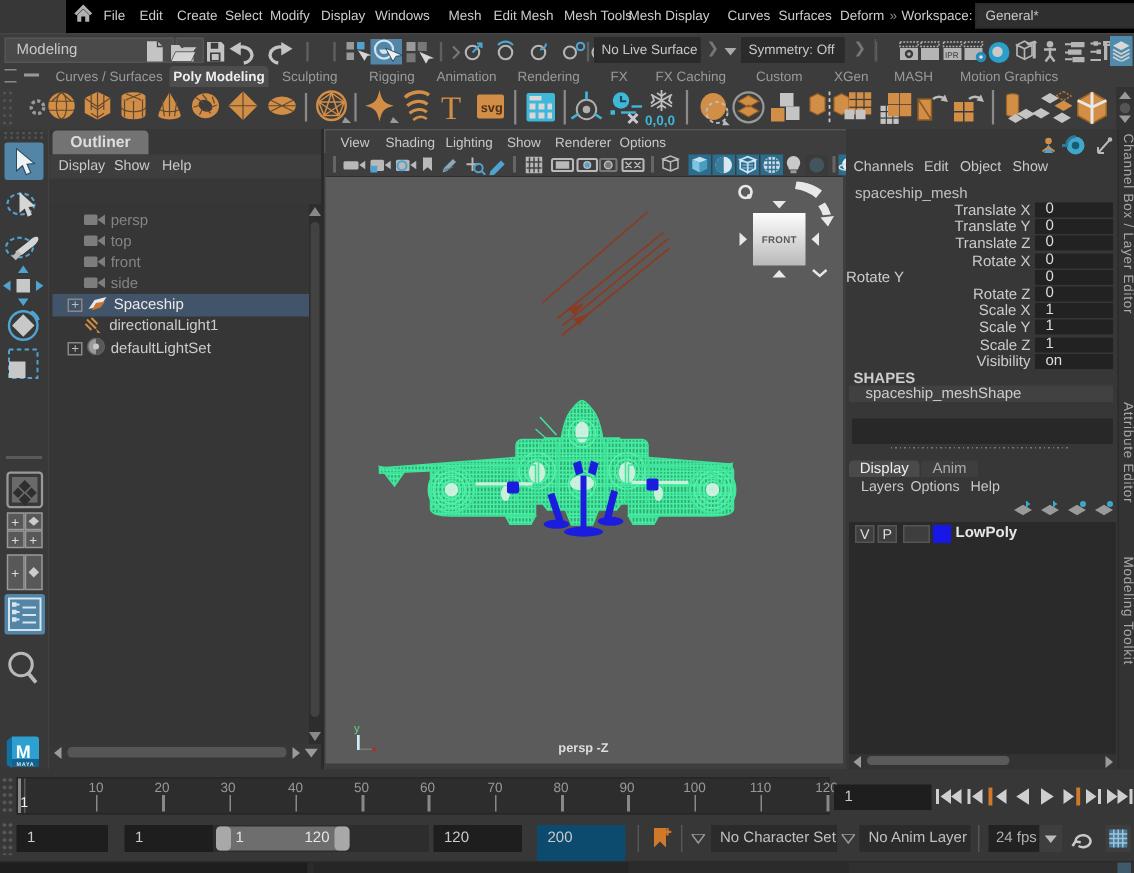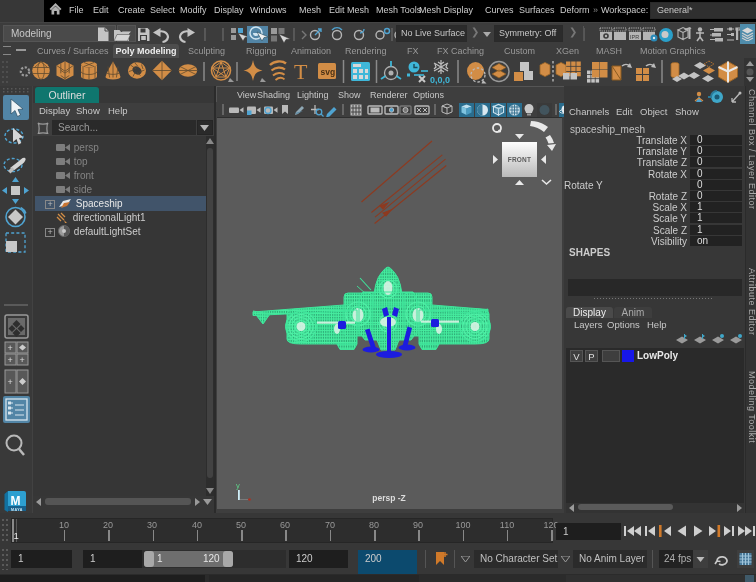--- a/index.html
+++ b/index.html
@@ -484,35 +484,25 @@
 
   <path d="M8 1 h16 a2 2 0 0 1 2 2 v16 a2 2 0 0 1 -2 2 h-16 Z" fill="#2d9fd0"></path>
   <path d="M8 1 l-3.5 3 v16 l3.5 2 Z" fill="#1271a0"></path>
   <path d="M8 16 h18 v5 l-18 0 Z" fill="#16608c"></path>
   <text x="10.5" y="15" font-size="12" fill="#fff" font-weight="bold" font-family="Liberation Sans">M</text>
   <text x="11" y="20.5" font-size="3.6" fill="#cfe8f4" font-weight="bold" font-family="Liberation Sans" letter-spacing="0.5">MAYA</text>
  </g>
 </svg>
 </div>
 <div class="abs" id="outliner">
- <div class="abs" style="left:2px;top:1px;width:64px;height:16px;background:#0f766e;border-radius:3px 3px 0 0;color:#ddd;font-weight:normal;font-size:10.5px;text-align:center;line-height:16px;">Outliner</div>
+ <div class="abs" style="left:2px;top:1px;width:64px;height:16px;background:#737373;border-radius:3px 3px 0 0;color:#ddd;font-weight:bold;font-size:10.5px;text-align:center;line-height:16px;">Outliner</div>
  <div class="abs" style="left:0;top:17px;width:181px;height:16px;background:#3e3e3e;font-size:10px;">
    <span class="abs" style="left:6px;top:2px;font-size:9.5px;">Display</span>
    <span class="abs" style="left:43px;top:2px;font-size:9.5px;">Show</span>
    <span class="abs" style="left:75px;top:2px;font-size:9.5px;">Help</span>
- </div>
- <div class="abs" style="left:0;top:33px;width:181px;height:17px;background:#3e3e3e;">
-  <svg class="abs" style="left:3px;top:2px" width="14" height="13">
-        <path d="M2 2 c2 1.5 8 1.5 10 0 c-1.5 2 -1.5 9 0 11 c-2 -1.5 -8 -1.5 -10 0 c1.5 -2 1.5 -9 0 -11 Z" fill="none" stroke="#9a9a9a" stroke-width="1.2"></path>
-      </svg>
-  <div class="abs field" style="left:19px;top:1px;width:144px;height:15px;line-height:13px;padding-left:5px;color:#9a9a9a;background:#2a2a2a;">Search...</div>
-  <div class="abs" style="left:164px;top:1px;width:16px;height:15px;background:#2a2a2a;border:1px solid #252525;"></div>
-  <svg class="abs" style="left:167px;top:6px" width="9" height="7">
-        <path d="M0 0 L4.5 6 L9 0 Z" fill="#b5b5b5"></path>
-      </svg>
  </div>
  <div class="abs" style="left:0;top:50px;width:181px;height:360px;background:#363636;">
   <div class="orow" style="top:19px;left:23px;color:#848484;"><svg width="15" height="10" style="vertical-align:-1px">
           <rect x="0" y="2" width="9" height="7" rx="1" fill="#7d7d7d"></rect>
           <path d="M9 5.5 L14 2 V9 Z" fill="#7d7d7d"></path>
         </svg> top</div>
   <div class="orow" style="top:5px;left:23px;color:#848484;"><svg width="15" height="10" style="vertical-align:-1px">
           <rect x="0" y="2" width="9" height="7" rx="1" fill="#7d7d7d"></rect>
           <path d="M9 5.5 L14 2 V9 Z" fill="#7d7d7d"></path>
         </svg> persp</div>
@@ -561,21 +551,21 @@
   <svg class="abs" style="left:160px;top:2px" width="8" height="8">
         <path d="M2 0 L7 4 L2 8 Z" fill="#9a9a9a"></path>
       </svg>
   <svg class="abs" style="left:170px;top:3px" width="9" height="7">
         <path d="M0 0 L4.5 6 L9 0 Z" fill="#9a9a9a"></path>
       </svg>
  </div>
 </div>
 <div class="abs" id="vpanel">
  <div class="abs" style="left:0;top:0;width:350px;height:16px;border-left:1px solid #555;border-top:1px solid #555;font-size:9px;">
-   <span class="abs" style="left:20px;top:3px;text-align:right;">View</span>
+   <span class="abs" style="left:10px;top:3px;text-align:right;">View</span>
    <span class="abs" style="left:40px;top:3px;">Shading</span>
    <span class="abs" style="left:80px;top:3px;">Lighting</span>
    <span class="abs" style="left:121px;top:3px;">Show</span>
    <span class="abs" style="left:153px;top:3px;">Renderer</span>
    <span class="abs" style="left:196px;top:3px;">Options</span>
  </div>
  <svg class="abs" style="left:0;top:16px" width="350" height="15" viewBox="0 0 350 15">
   <line x1="7" y1="2" x2="7" y2="13" stroke="#666" stroke-width="2"></line>
   <g fill="#b9b9b9">
    <rect x="13" y="5.5" width="10" height="5.5" rx="1"></rect>
@@ -970,20 +960,21 @@
       <div class="abs" style="left:0;top:67px;width:123px;text-align:right;color:#ccc;">Scale X</div>
       <div class="abs" style="left:126px;top:67px;width:52px;height:10px;background:#222;color:#ddd;padding-left:7px;line-height:10px;">1</div>
       <div class="abs" style="left:0;top:78px;width:123px;text-align:right;color:#ccc;">Scale Y</div>
       <div class="abs" style="left:126px;top:78px;width:52px;height:10px;background:#222;color:#ddd;padding-left:7px;line-height:10px;">1</div>
       <div class="abs" style="left:0;top:90px;width:123px;text-align:right;color:#ccc;">Scale Z</div>
       <div class="abs" style="left:126px;top:90px;width:52px;height:10px;background:#222;color:#ddd;padding-left:7px;line-height:10px;">1</div>
       <div class="abs" style="left:0;top:101px;width:123px;text-align:right;color:#ccc;">Visibility</div>
       <div class="abs" style="left:126px;top:101px;width:52px;height:10px;background:#222;color:#ddd;padding-left:7px;line-height:10px;">on</div>
     </div>
  <div class="abs" style="left:5px;top:161px;font-size:10px;font-weight:bold;color:#ccc;">SHAPES</div>
+ <div class="abs" style="left:2px;top:171px;width:176px;height:11px;background:#414141;color:#ccc;font-size:10px;padding-left:11px;line-height:11px;">spaceship_meshShape</div>
  <div class="abs" style="left:4px;top:193px;width:174px;height:17px;background:#282828;"></div>
  <div class="abs" style="left:30px;top:211px;width:120px;height:3px;background-image:repeating-linear-gradient(90deg,#777 0 1px,transparent 1px 3px);background-size:100% 1px;background-repeat:no-repeat;background-position:0 1px;"></div>
 
  <div class="abs" style="left:2px;top:221px;width:47px;height:11px;background:#4a4a4a;border-radius:3px 3px 0 0;color:#eee;font-size:10px;text-align:center;line-height:11px;">Display</div>
  <div class="abs" style="left:50px;top:221px;width:38px;height:11px;background:#3e3e3e;border-radius:3px 3px 0 0;color:#aaa;font-size:10px;text-align:center;line-height:11px;">Anim</div>
  <div class="abs" style="left:0;top:232px;width:181px;height:14px;font-size:10px;">
   <span class="abs" style="left:10px;top:1px;font-size:9.5px;">Layers</span>
   <span class="abs" style="left:43px;top:1px;font-size:9.5px;">Options</span>
   <span class="abs" style="left:83px;top:1px;font-size:9.5px;">Help</span>
  </div>

